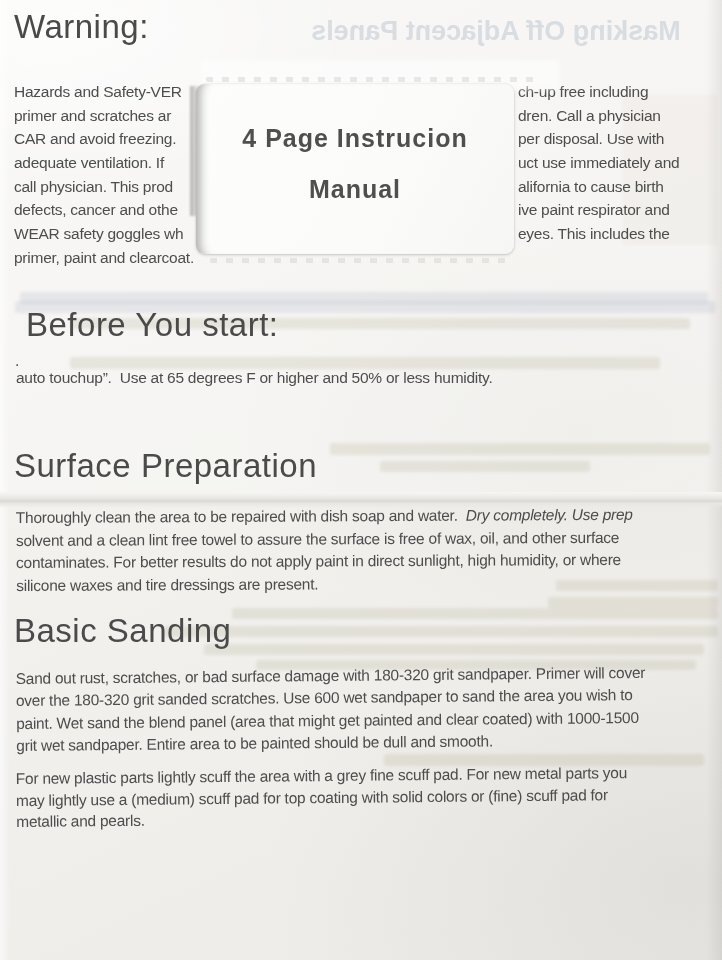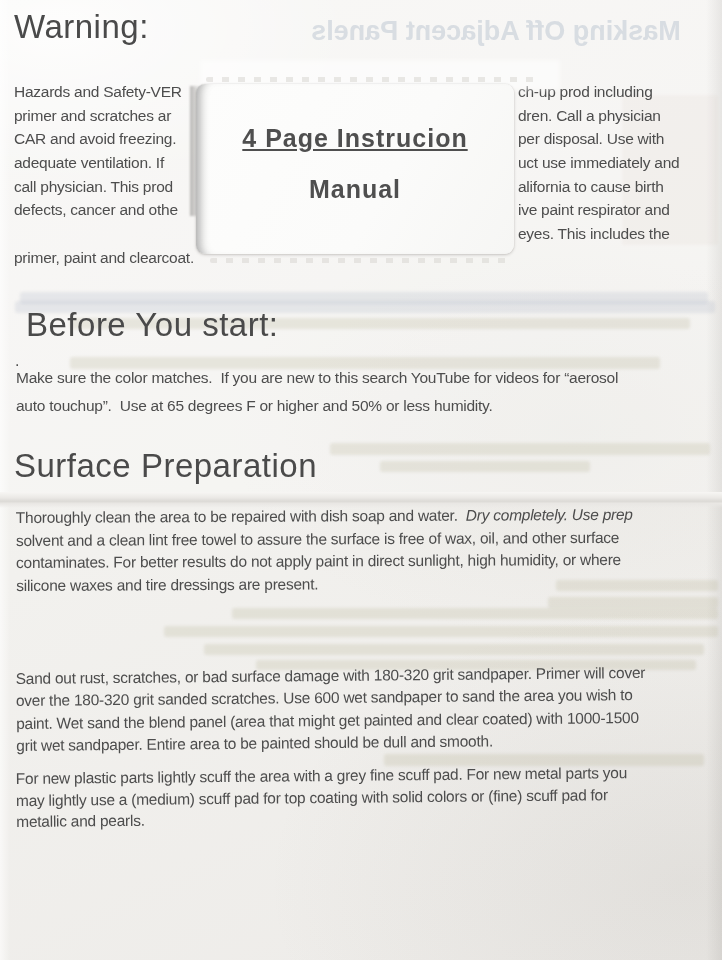--- a/index.html
+++ b/index.html
@@ -64,21 +64,21 @@
     border-radius:9px;
     box-shadow:
       0 1px 3px rgba(70,65,60,.25),
       0 0 1px rgba(70,65,60,.25),
       inset 12px 0 10px -8px rgba(70,70,70,.45);
     text-align:center;
   }
   .sticker-fold{position:absolute;left:190px;top:86px;width:10px;height:130px;
     background:linear-gradient(to right, rgba(80,78,75,.40), rgba(80,78,75,0));
     filter:blur(1px);}
-  .sticker .line1{margin-top:40px;font-size:25px;font-weight:bold;color:#4f4f4f;letter-spacing:1px;text-decoration:underline;}
+  .sticker .line1{margin-top:40px;font-size:25px;font-weight:bold;color:#4f4f4f;letter-spacing:1px;}
   .sticker .line2{margin-top:22px;font-size:25px;font-weight:bold;color:#4f4f4f;letter-spacing:1px;}
   .tilt-03{transform:rotate(-.3deg);transform-origin:left center;}
   .tilt-05{transform:rotate(-.55deg);transform-origin:left center;}
 </style>
 </head>
 <body>
 
 <div class="page">
 
   <div class="top-sheet-tint"></div>
@@ -99,21 +99,21 @@
   <div class="smudge olive" style="left:164px;top:626px;width:554px;height:11px;"></div>
   <div class="smudge olive" style="left:204px;top:644px;width:500px;height:11px;"></div>
   <div class="smudge olive" style="left:256px;top:660px;width:440px;height:10px;"></div>
   <div class="smudge olive" style="left:384px;top:754px;width:320px;height:12px;"></div>
 
   <div class="h1" style="top:8px;">Warning:</div>
 
   <div class="warning-lines">
     <div class="wline">
         <span class="pline lft">Hazards and Safety-VER</span>
-        <span class="pline rgt">ch-up prod including</span>
+        <span class="pline rgt">ch-up free including</span>
       </div>
     <div class="wline">
         <span class="pline lft">primer and scratches ar</span>
         <span class="pline rgt">dren. Call a physician</span>
       </div>
     <div class="wline">
         <span class="pline lft">CAR and avoid freezing.</span>
         <span class="pline rgt">per disposal. Use with</span>
       </div>
     <div class="wline">
@@ -122,53 +122,54 @@
       </div>
     <div class="wline">
         <span class="pline lft">call physician. This prod</span>
         <span class="pline rgt">alifornia to cause birth</span>
       </div>
     <div class="wline">
         <span class="pline lft">defects, cancer and othe</span>
         <span class="pline rgt">ive paint respirator and</span>
       </div>
     <div class="wline">
+        <span class="pline lft">WEAR safety goggles wh</span>
         <span class="pline rgt">eyes. This includes the</span>
       </div>
     <div class="wline">
         <span class="pline lft">primer, paint and clearcoat.</span>
         <span class="pline rgt"></span>
       </div>
   </div>
 
   <div class="label-backing"></div>
   <div class="perf-strip" style="left:206px;top:77px;width:330px;"></div>
   <div class="sticker-fold"></div>
   <div class="sticker">
     <div class="line1">4 Page Instrucion</div>
     <div class="line2">Manual</div>
   </div>
   <div class="perf-strip" style="left:210px;top:258px;width:300px;"></div>
 
   <div class="h1" style="top:306px;margin-left:12px;">Before You start:</div>
   <div class="stray-period">.</div>
   <div class="para" style="left:16px;top:369px;--lh:27.6px;">
-    <div class="pline">Make sure the color matches.  If you are new to this search YouTube for videos for “aerosol</div>
     <div class="pline">auto touchup”.  Use at 65 degrees F or higher and 50% or less humidity.</div>
   </div>
 
   <div class="h1" style="top:447px;">Surface Preparation</div>
   <div class="paper-seam"></div>
   <div class="para tilt-03" style="left:16px;top:509px;--lh:22.6px;">
     <div class="pline"><span>Thoroughly clean the area to be repaired with dish soap and water.  </span><span class="italic">Dry completely. Use prep</span></div>
     <div class="pline">solvent and a clean lint free towel to assure the surface is free of wax, oil, and other surface</div>
     <div class="pline">contaminates. For better results do not apply paint in direct sunlight, high humidity, or where</div>
     <div class="pline">silicone waxes and tire dressings are present.</div>
   </div>
 
+  <div class="h1" style="top:612px;">Basic Sanding</div>
   <div class="para tilt-05" style="left:16px;top:670px;--lh:22.3px;">
     <div class="pline">Sand out rust, scratches, or bad surface damage with 180-320 grit sandpaper. Primer will cover</div>
     <div class="pline">over the 180-320 grit sanded scratches. Use 600 wet sandpaper to sand the area you wish to</div>
     <div class="pline">paint. Wet sand the blend panel (area that might get painted and clear coated) with 1000-1500</div>
     <div class="pline">grit wet sandpaper. Entire area to be painted should be dull and smooth.</div>
   </div>
   <div class="para tilt-05" style="left:16px;top:770px;--lh:21.6px;">
     <div class="pline">For new plastic parts lightly scuff the area with a grey fine scuff pad. For new metal parts you</div>
     <div class="pline">may lightly use a (medium) scuff pad for top coating with solid colors or (fine) scuff pad for</div>
     <div class="pline">metallic and pearls.</div>

